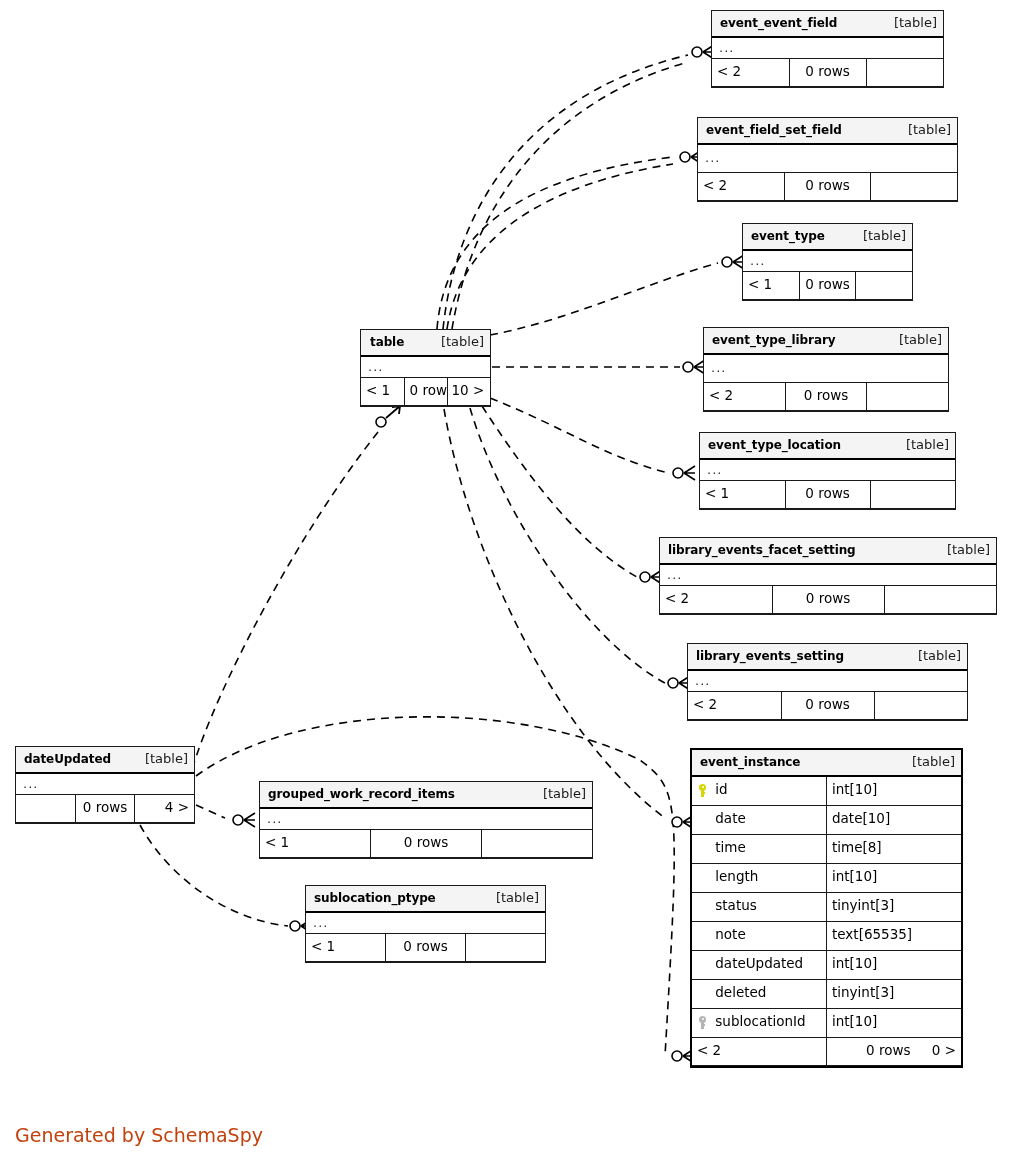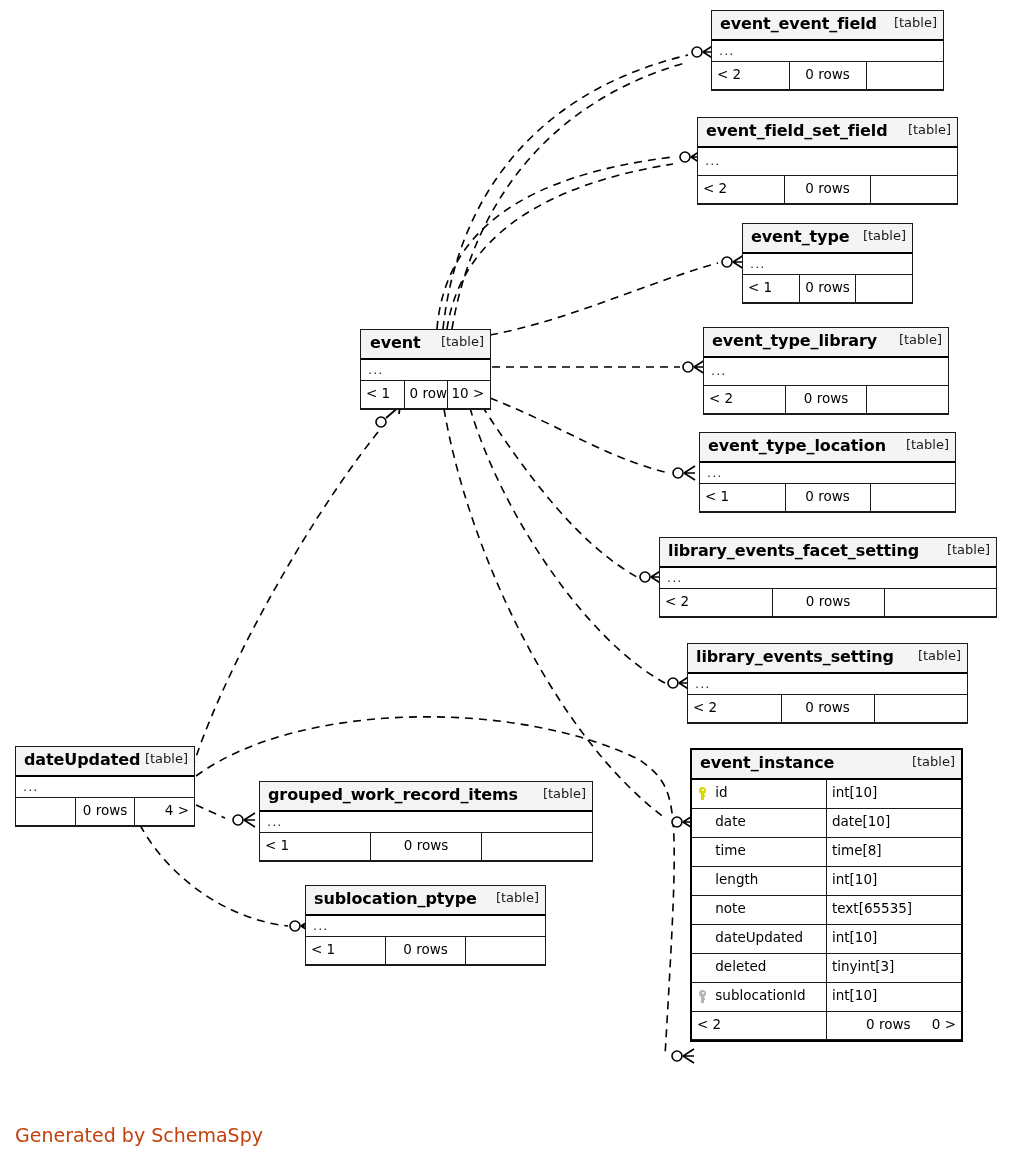--- a/index.html
+++ b/index.html
@@ -54,21 +54,21 @@
     overflow: hidden;
   }
   .hdr td {
     background: #f4f4f4;
     border: none;
     border-bottom: 2px solid #000000;
     padding: 4px 6px 5px 8px;
   }
   .hdr .tname {
     font-weight: bold;
-    font-size: 16px;
+    font-size: 12px;
     letter-spacing: -0.1px;
   }
   .hdr .ttag {
     font-weight: normal;
     font-size: 13px;
     float: right;
     color: #1a1a1a;
   }
   .ellip td {
     border-left: none;
@@ -358,21 +358,21 @@
     </tbody>
       </table>
   </div>
 
   <div class="tbl" style="left:360px; top:329px; width:131px;">
     <table>
       <tbody>
           <tr class="hdr">
         <td colspan="3" style="padding-left:9px;">
           <span class="ttag">[table]</span>
-          <span class="tname">event</span>
+          <span class="tname">table</span>
         </td>
       </tr>
       <tr class="ellip">
         <td colspan="3">...</td>
       </tr>
       <tr class="foot">
         <td class="l" style="width:30%">&lt; 1</td>
         <td class="c mid" style="width:42%">0 rows</td>
         <td class="r" style="width:28%; text-align:left; padding-left:4px;">10 &gt;</td>
       </tr>
@@ -462,20 +462,24 @@
             <td class="cname"><span class="keywrap">&nbsp;</span><span class="cname-text"> date</span></td>
             <td class="ctype" style="width: 37%;">date[10]</td>
           </tr>
           <tr class="col-row">
             <td class="cname"><span class="keywrap">&nbsp;</span><span class="cname-text"> time</span></td>
             <td class="ctype" style="width: 37%;">time[8]</td>
           </tr>
           <tr class="col-row">
             <td class="cname"><span class="keywrap">&nbsp;</span><span class="cname-text"> length</span></td>
             <td class="ctype" style="width: 37%;">int[10]</td>
+          </tr>
+          <tr class="col-row">
+            <td class="cname"><span class="keywrap">&nbsp;</span><span class="cname-text"> status</span></td>
+            <td class="ctype" style="width: 37%;">tinyint[3]</td>
           </tr>
           <tr class="col-row">
             <td class="cname"><span class="keywrap">&nbsp;</span><span class="cname-text"> note</span></td>
             <td class="ctype" style="width: 37%;">text[65535]</td>
           </tr>
           <tr class="col-row">
             <td class="cname"><span class="keywrap">&nbsp;</span><span class="cname-text"> dateUpdated</span></td>
             <td class="ctype" style="width: 37%;">int[10]</td>
           </tr>
           <tr class="col-row">

